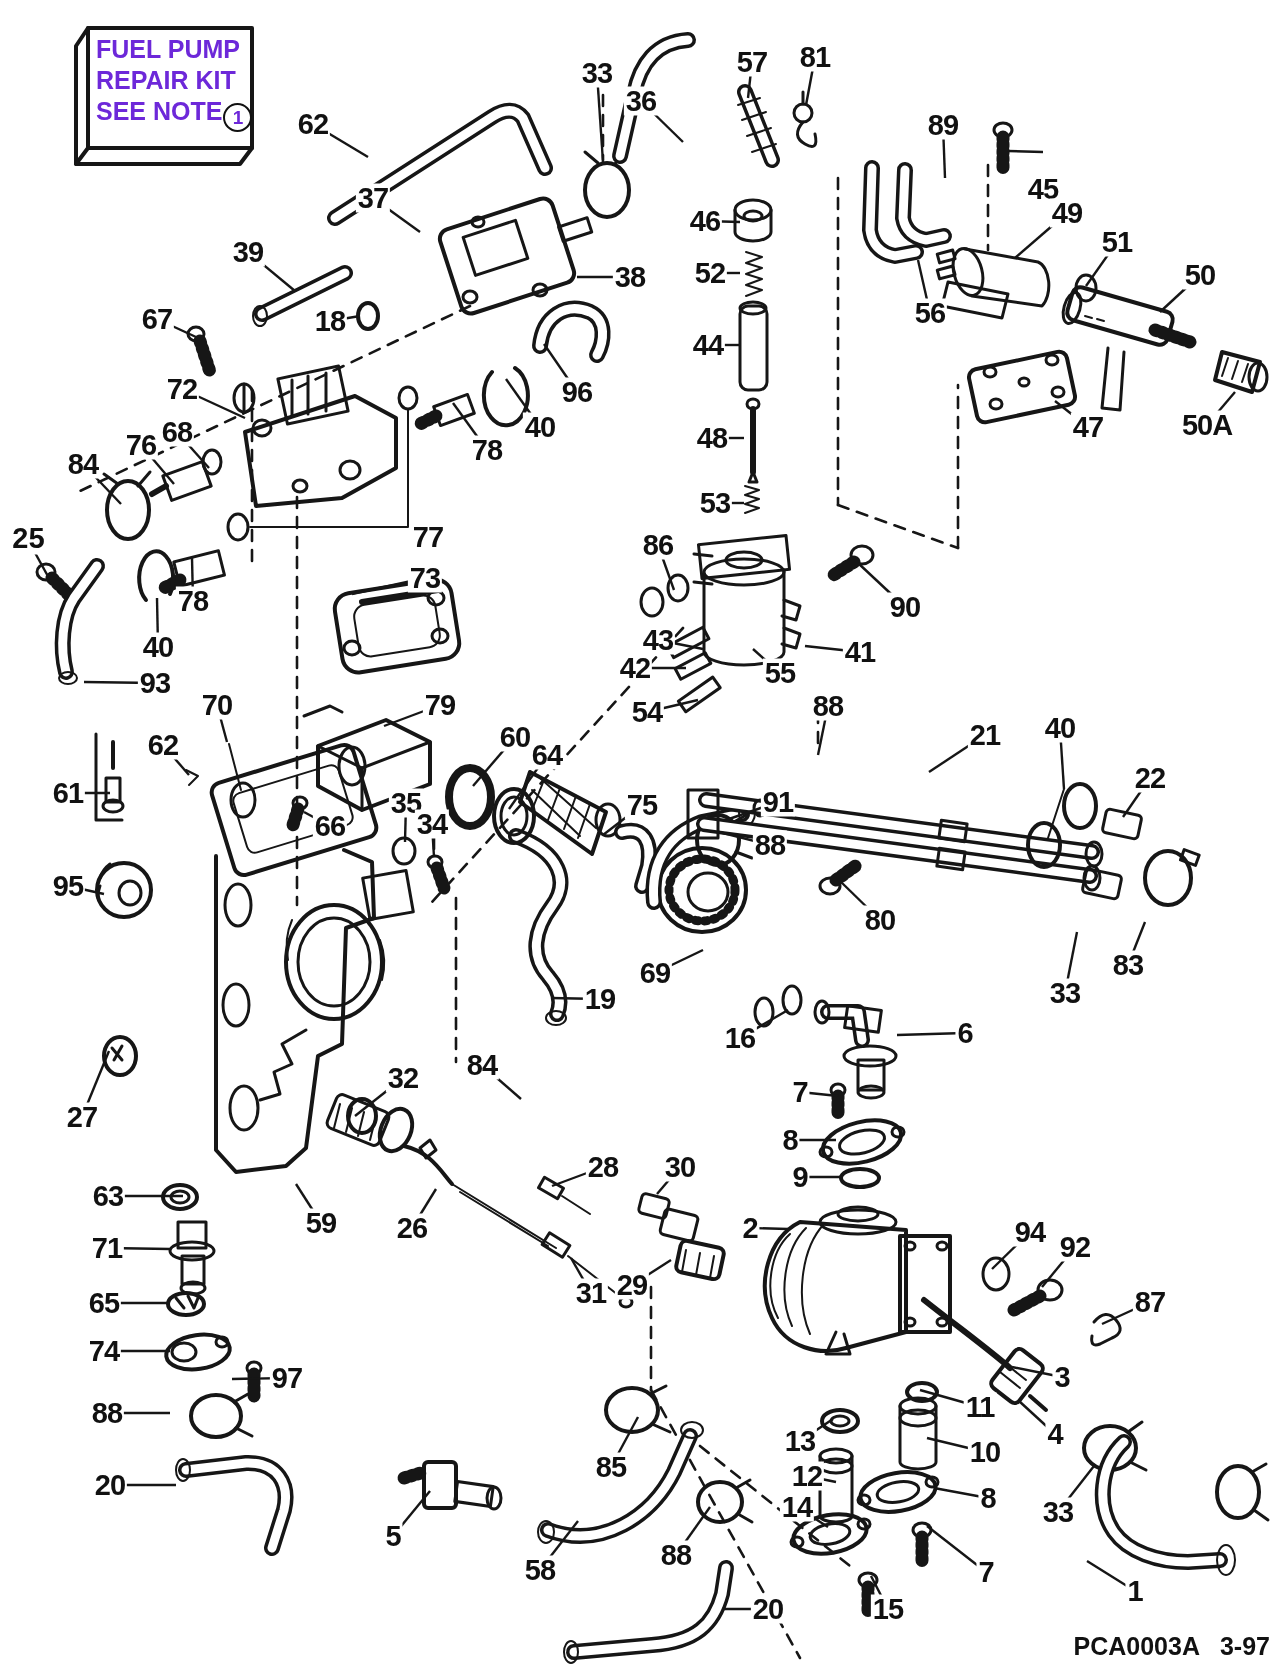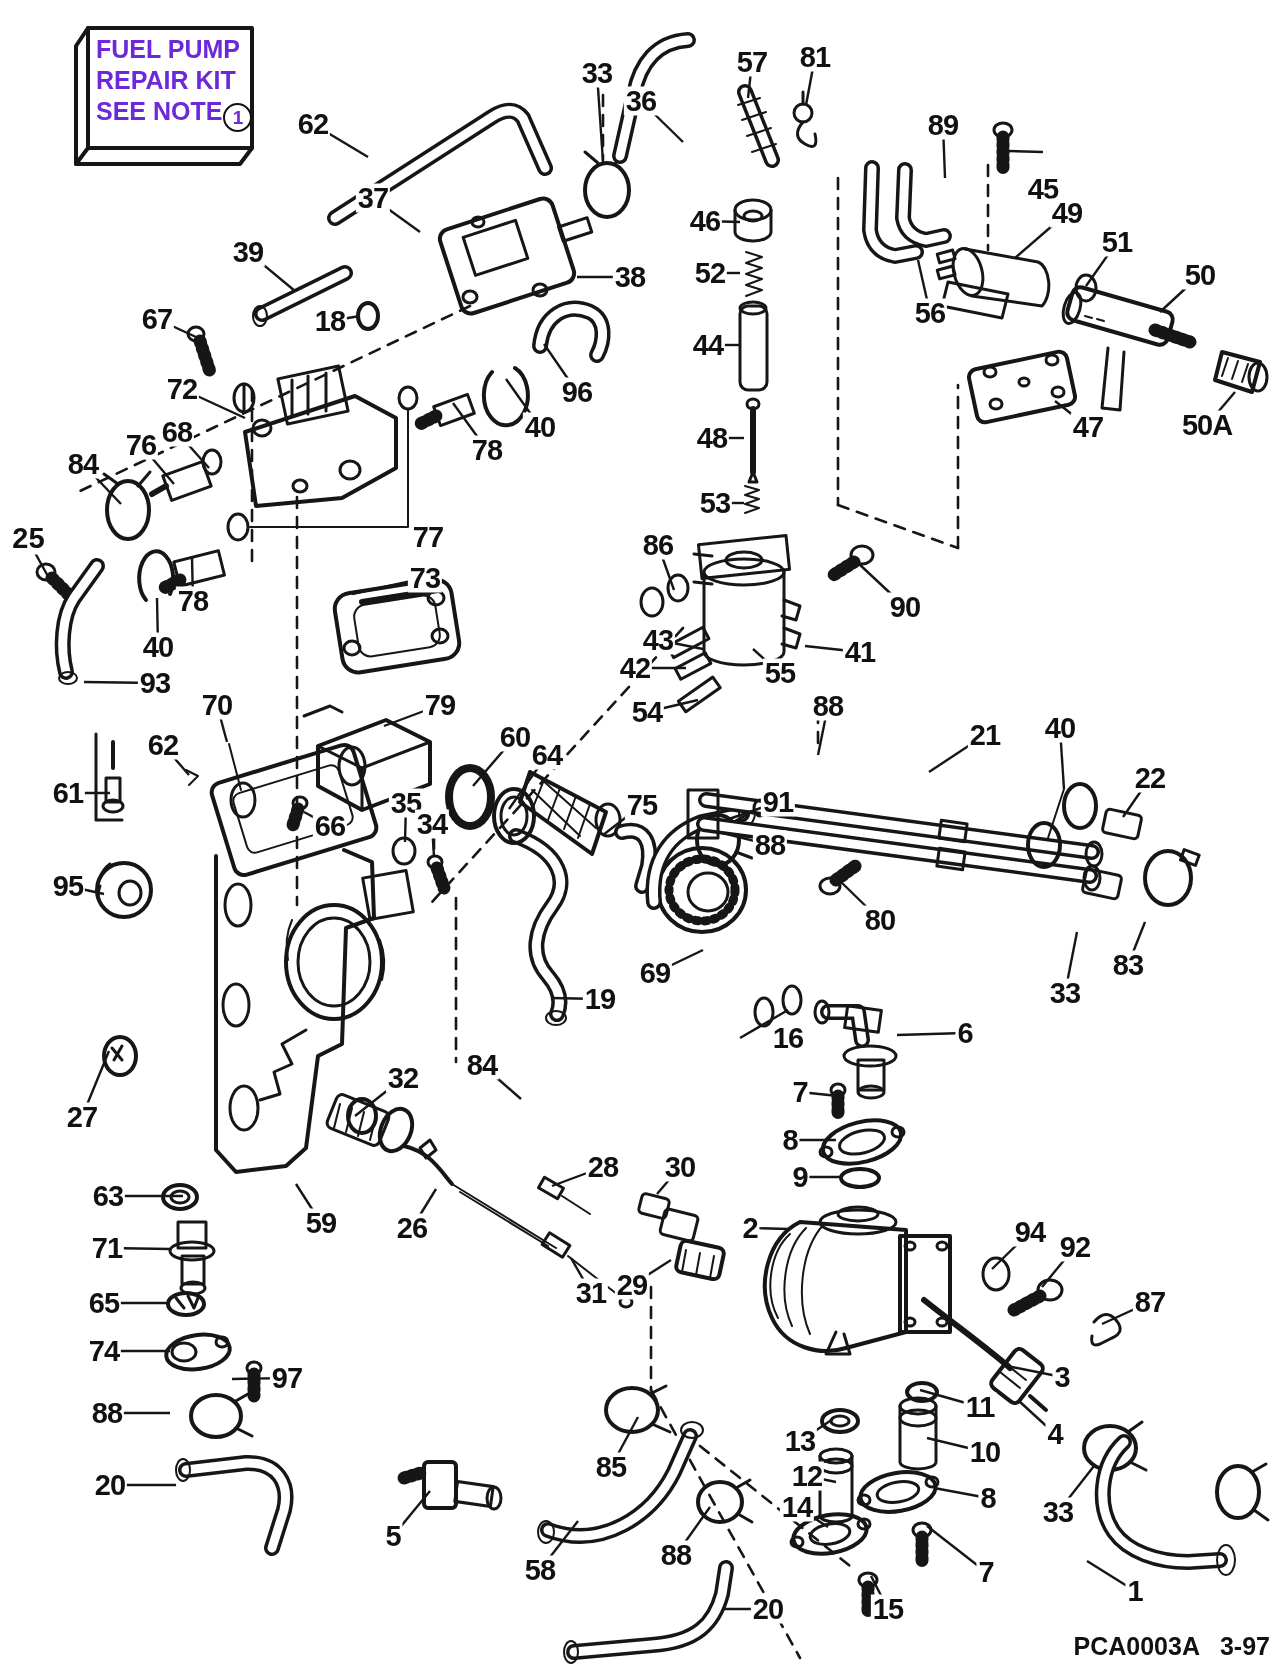--- a/index.html
+++ b/index.html
@@ -725,21 +725,21 @@
       <div class="callout" style="left: 432px; top: 824px;">34</div>
       <div class="callout" style="left: 642px; top: 805px;">75</div>
       <div class="callout" style="left: 778px; top: 802px;">91</div>
       <div class="callout" style="left: 770px; top: 845px;">88</div>
       <div class="callout" style="left: 68px; top: 886px;">95</div>
       <div class="callout" style="left: 880px; top: 920px;">80</div>
       <div class="callout" style="left: 1128px; top: 965px;">83</div>
       <div class="callout" style="left: 655px; top: 973px;">69</div>
       <div class="callout" style="left: 1065px; top: 993px;">33</div>
       <div class="callout" style="left: 600px; top: 999px;">19</div>
-      <div class="callout" style="left: 740px; top: 1038px; margin-left: 48px;">16</div>
+      <div class="callout" style="left: 740px; top: 1038px;">16</div>
       <div class="callout" style="left: 965px; top: 1033px;">6</div>
       <div class="callout" style="left: 482px; top: 1065px;">84</div>
       <div class="callout" style="left: 82px; top: 1117px;">27</div>
       <div class="callout" style="left: 403px; top: 1078px;">32</div>
       <div class="callout" style="left: 800px; top: 1092px;">7</div>
       <div class="callout" style="left: 790px; top: 1140px;">8</div>
       <div class="callout" style="left: 800px; top: 1177px;">9</div>
       <div class="callout" style="left: 750px; top: 1228px;">2</div>
       <div class="callout" style="left: 1030px; top: 1232px;">94</div>
       <div class="callout" style="left: 1075px; top: 1247px;">92</div>

